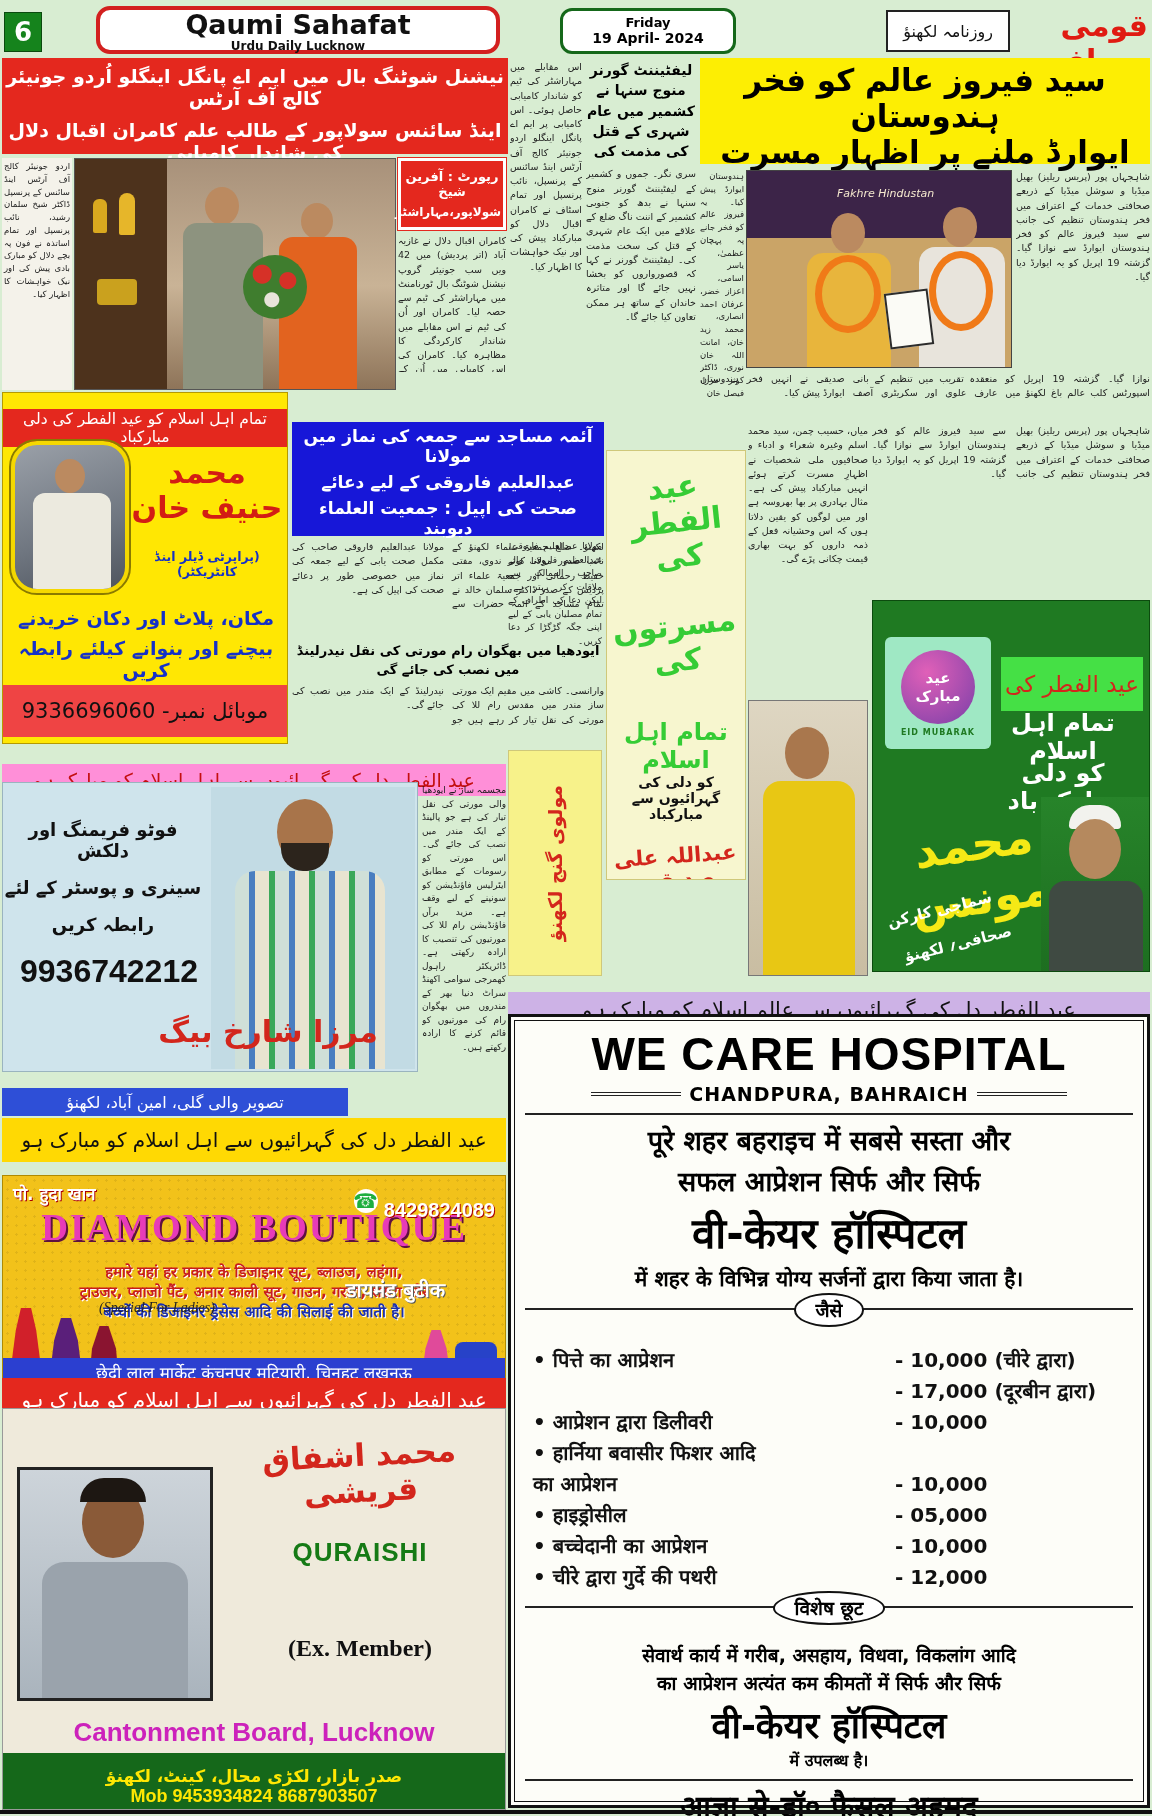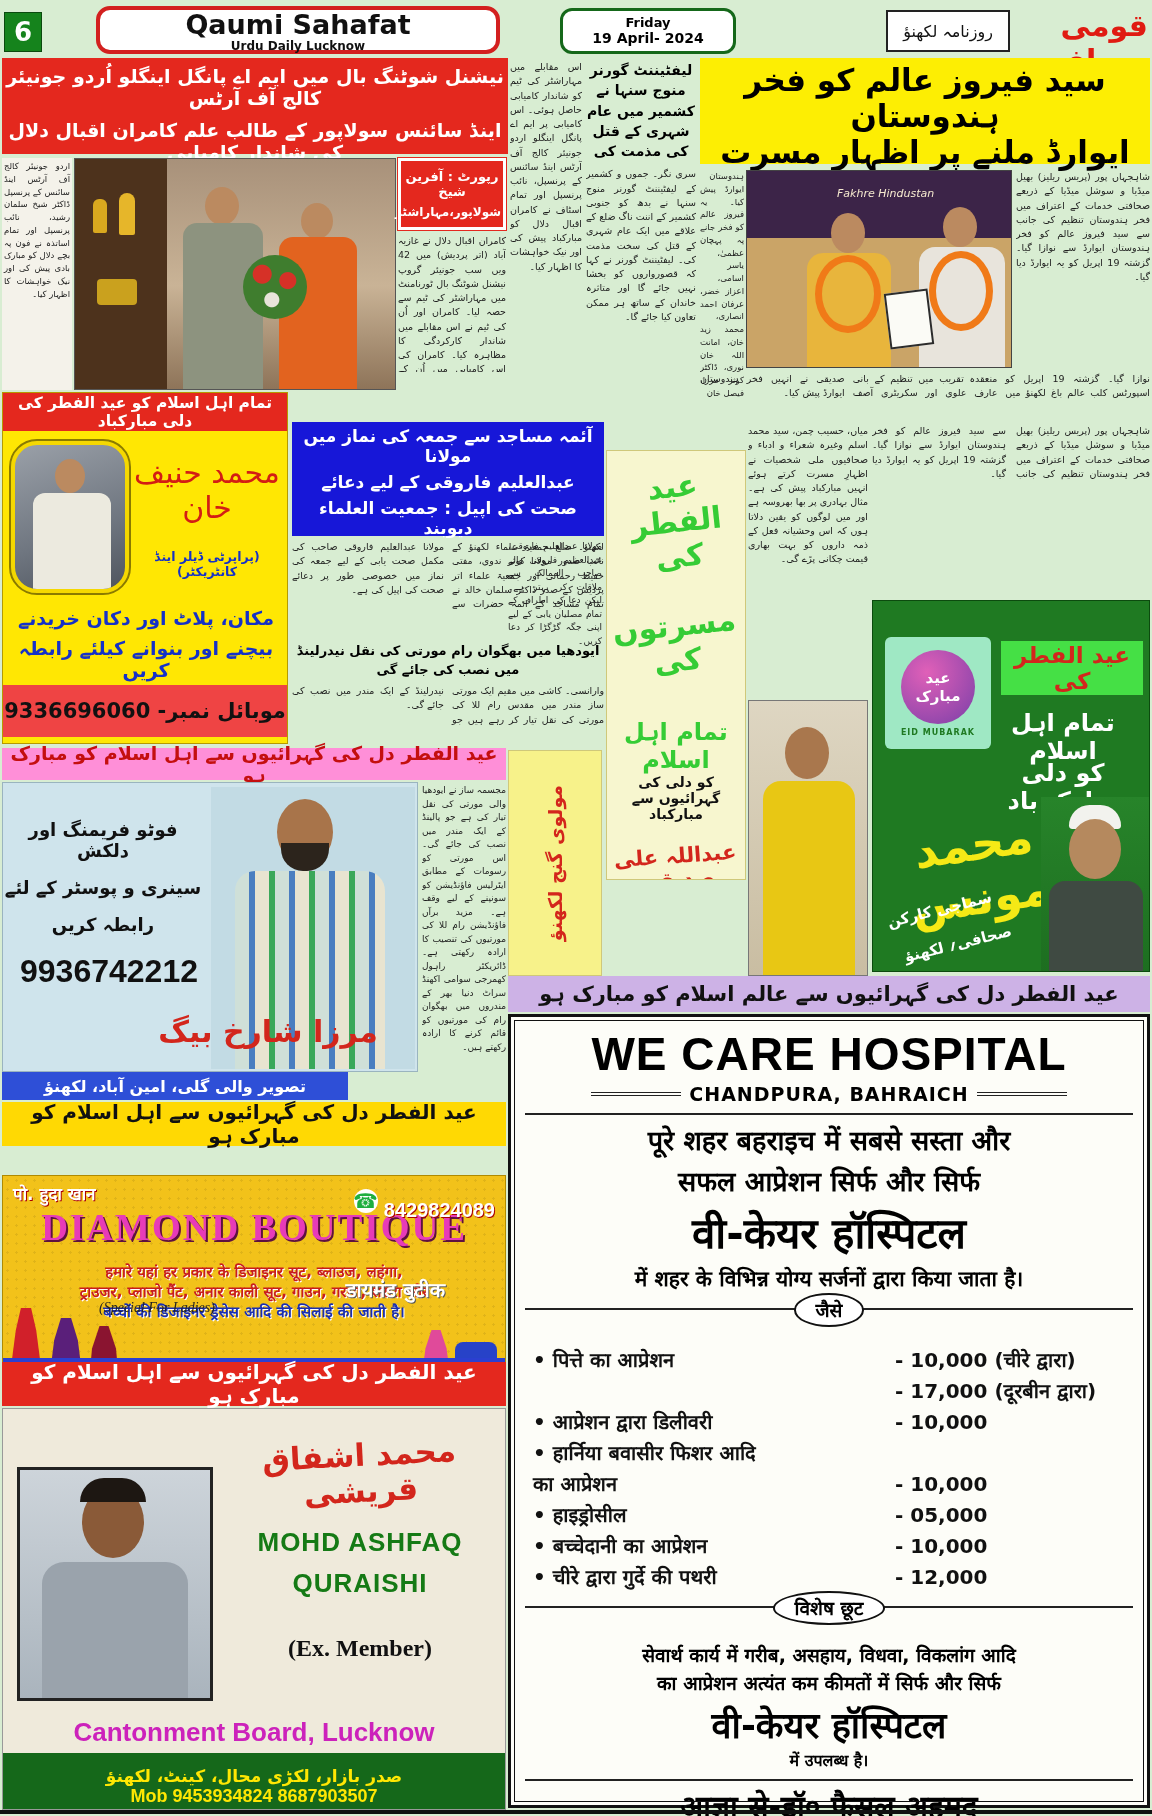--- a/index.html
+++ b/index.html
@@ -1,21 +1,21 @@
 <!DOCTYPE html>
 <html><head>
 <meta charset="utf-8">
 <style>
   html,body{margin:0;padding:0;background:#888;}
   .page{position:relative;width:1152px;height:1816px;margin:0 auto;background:#d8edd2;overflow:hidden;
         font-family:"DejaVu Sans",sans-serif;}
   .abs{position:absolute;box-sizing:border-box;}
   .urdu{direction:rtl;font-family:"DejaVu Sans",sans-serif;}
   .ctr{display:flex;align-items:center;justify-content:center;text-align:center;}
-  .band{display:flex;align-items:center;justify-content:center;text-align:center;font-weight:bold;}
+  .band{display:flex;align-items:center;justify-content:center;text-align:center;font-weight:normal;margin-top:16px;}
   .news{font-size:9.5px;line-height:1.5;text-align:justify;color:#1c1c1c;overflow:hidden;}
   .headline-sm{font-weight:bold;font-size:12.5px;line-height:1.45;color:#000;text-align:center;}
   .photo{overflow:hidden;}
   .head{position:absolute;border-radius:50%;background:#bb8a60;}
   .oval{display:inline-block;border:2px solid #111;border-radius:50%;padding:2px 20px;font-weight:bold;background:#fff;}
   .hrow{display:grid;grid-template-columns:1fr 230px;align-items:center;font-weight:bold;font-size:20px;color:#111;}
   .hrow .pr{text-align:left;}
   .dress{position:absolute;bottom:4px;}
 </style>
 </head>
@@ -99,21 +99,21 @@
   <div class="abs news urdu" style="left:1016px;top:170px;width:134px;height:256px;font-size:9.5px;">شاہجہاں پور (پریس ریلیز) بھیل میڈیا و سوشل میڈیا کے ذریعے صحافتی خدمات کے اعتراف میں فخر ہندوستان تنظیم کی جانب سے سید فیروز عالم کو فخر ہندوستان ایوارڈ سے نوازا گیا۔ گزشتہ 19 اپریل کو یہ ایوارڈ دیا گیا۔</div>
 
   <div class="abs news urdu" style="left:700px;top:372px;width:450px;height:56px;font-size:9.5px;column-count:3;column-gap:8px;">نوازا گیا۔ گزشتہ 19 اپریل کو اسپورٹس کلب عالم باغ لکھنؤ میں منعقدہ تقریب میں تنظیم کے بانی عارف علوی اور سکریٹری آصف صدیقی نے انہیں فخر ہندوستان ایوارڈ پیش کیا۔</div>
 
   <div class="abs" style="left:2px;top:392px;width:286px;height:352px;background:#ffe703;border:1px solid #b59a00;">
     <div class="band urdu" style="height:38px;background:#e4281e;color:#fff;font-size:15.5px;">تمام اہل اسلام کو عید الفطر کی دلی مبارکباد</div>
     <div class="abs photo" style="left:8px;top:48px;width:118px;height:152px;border:4px solid #f5d800;outline:2px solid #8a7a00;border-radius:26px;background:linear-gradient(160deg,#9aa0a8,#6f7680 60%,#4f555e);">
       <div class="head" style="left:40px;top:14px;width:30px;height:34px;"></div>
       <div class="abs" style="left:18px;top:48px;width:78px;height:100px;background:#eceadf;border-radius:12px 12px 0 0;"></div>
     </div>
-    <div class="abs urdu" style="left:128px;top:62px;width:152px;color:#d31d14;font-size:30px;font-weight:normal;text-align:center;">محمد حنیف خان</div>
+    <div class="abs urdu" style="left:128px;top:62px;width:152px;color:#d31d14;font-size:30px;font-weight:bold;text-align:center;">محمد حنیف خان</div>
     <div class="abs urdu" style="left:128px;top:156px;width:152px;color:#1531c8;font-size:12.5px;font-weight:bold;text-align:center;">(پراپرٹی ڈیلر اینڈ کانٹریکٹر)</div>
     <div class="abs urdu" style="left:6px;top:214px;width:274px;text-align:center;color:#1531c8;">
       <div style="font-size:19px;font-weight:bold;">مکان، پلاٹ اور دکان خریدنے</div>
       <div style="font-size:19px;font-weight:bold;margin-top:8px;">بیچنے اور بنوانے کیلئے رابطہ کریں</div>
     </div>
     <div class="band urdu" style="position:absolute;left:0;bottom:6px;width:100%;height:52px;background:#ef4444;color:#111;font-size:21px;">موبائل نمبر- 9336696060</div>
   </div>
 
   <div class="abs urdu" style="left:292px;top:422px;width:312px;height:114px;background:#1717d8;color:#fff;text-align:center;padding-top:4px;">
     <div style="font-size:17px;font-weight:bold;">آئمہ مساجد سے جمعہ کی نماز میں مولانا</div>
@@ -277,21 +277,20 @@
   <div class="abs band urdu" style="left:2px;top:1362px;width:504px;height:44px;background:#e4281e;color:#fff;font-size:20px;">عید الفطر دل کی گہرائیوں سے اہل اسلام کو مبارک ہو</div>
 
   <div class="abs" style="left:2px;top:1408px;width:504px;height:402px;background:#efeadb;border:1px solid #999;overflow:hidden;">
     <div class="abs photo" style="left:14px;top:58px;width:196px;height:234px;background:linear-gradient(180deg,#cdd4da,#aab4bd);border:3px solid #222;">
       <div class="head" style="left:62px;top:16px;width:62px;height:72px;background:#8a5a38;"></div>
       <div class="abs" style="left:60px;top:8px;width:66px;height:24px;background:#1d1712;border-radius:30px 30px 0 0;"></div>
       <div class="abs" style="left:22px;top:92px;width:146px;height:136px;background:#9aa3ac;border-radius:22px 22px 0 0;"></div>
     </div>
     <div class="abs urdu" style="left:216px;top:28px;width:282px;color:#d3261c;font-size:31px;font-weight:bold;text-align:center;transform:rotate(-3deg);">محمد اشفاق قریشی</div>
     <div class="abs" style="left:216px;top:118px;width:282px;text-align:center;color:#157a15;font-family:'Liberation Sans',sans-serif;">
-      <div style="font-size:26px;font-weight:bold;letter-spacing:1px;">MOHD ASHFAQ</div>
       <div style="font-size:26px;font-weight:bold;letter-spacing:1px;margin-top:10px;">QURAISHI</div>
     </div>
     <div class="abs" style="left:216px;top:226px;width:282px;text-align:center;font-size:24px;font-weight:bold;color:#111;font-family:'Liberation Serif',serif;">(Ex. Member)</div>
     <div style="position:absolute;left:0;top:308px;width:100%;text-align:center;font-size:26px;font-weight:bold;color:#cc22bb;font-family:'Liberation Sans',sans-serif;">Cantonment Board, Lucknow</div>
     <div class="abs" style="left:0;top:344px;width:100%;height:58px;background:#15681a;text-align:center;">
       <div class="urdu" style="color:#ffe703;font-size:17px;font-weight:bold;margin-top:13px;">صدر بازار، لکڑی محال، کینٹ، لکھنؤ</div>
       <div style="color:#ffe703;font-size:18px;font-weight:bold;font-family:'Liberation Sans',sans-serif;">Mob 9453934824 8687903507</div>
     </div>
   </div>
 

